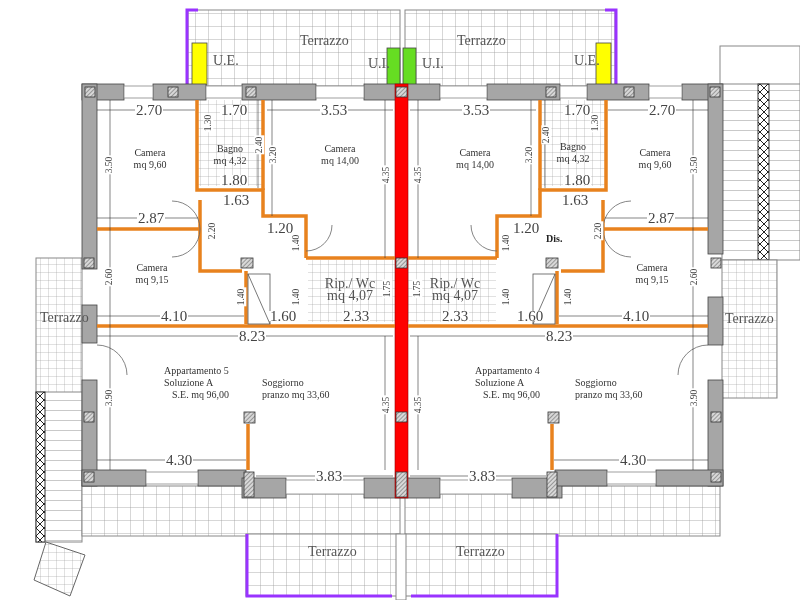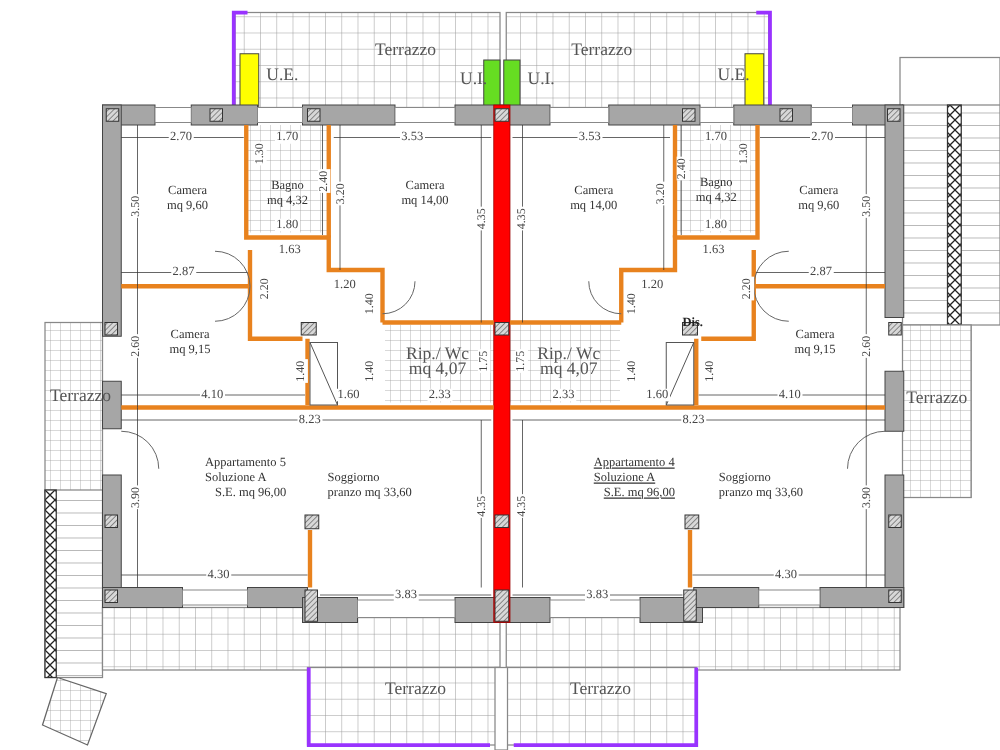--- a/index.html
+++ b/index.html
@@ -1,20 +1,20 @@
 <!DOCTYPE html>
 <html><head>
 <meta charset="utf-8">
 <style>
   html, body { margin:0; padding:0; background:#ffffff; }
   body { width:800px; height:600px; overflow:hidden; position:relative; font-family:"Liberation Serif", "DejaVu Serif", serif; }
   #plan { position:absolute; left:0; top:0; width:800px; height:600px; }
   .lbl { position:absolute; color:#333; font-size:10px; line-height:12px; white-space:nowrap; font-family:"Liberation Serif", "DejaVu Serif", serif; }
   .lbl.sm { font-size:14px; color:#555; }
-  .lbl.dim { font-size:10px; color:#444; background:#fff; padding:0 1px; line-height:10px; }
+  .lbl.dim { font-size:15px; color:#444; background:#fff; padding:0 1px; line-height:10px; }
   .lbl.vdim { font-size:9.5px; color:#444; background:#fff; transform:rotate(-90deg); transform-origin:center; line-height:10px; padding:0 1px; }
   .lbl.bold { font-weight:bold; color:#222; }
   .lbl.c { text-align:center; }
 </style>
 </head>
 <body>
 
 <svg id="plan" viewBox="0 0 800 600" xmlns="http://www.w3.org/2000/svg">
   <defs>
     <pattern id="tiles" width="13" height="13" patternUnits="userSpaceOnUse">
@@ -261,30 +261,30 @@
   <div>mq 14,00</div>
 </div>
 <div class="lbl c" style="left:547px;top:141px;width:52px;">
   <div>Bagno</div>
   <div>mq 4,32</div>
 </div>
 <div class="lbl c" style="left:625px;top:147px;width:60px;">
   <div>Camera</div>
   <div>mq 9,60</div>
 </div>
-<span class="lbl bold" style="left:546px;top:233px;margin-top:20px;">Dis.</span>
+<span class="lbl bold" style="left:546px;top:233px;">Dis.</span>
 <div class="lbl c" style="left:622px;top:262px;width:60px;">
   <div>Camera</div>
   <div>mq 9,15</div>
 </div>
 <div class="lbl c sm" style="left:425px;top:278px;width:60px;">
   <div>Rip./ Wc</div>
   <div>mq 4,07</div>
 </div>
-<div class="lbl" style="left:475px;top:365px;text-decoration:underline;">
+<div class="lbl" style="left:475px;top:365px;">
   <div>Appartamento 4</div>
   <div>Soluzione A</div>
   <div style="padding-left:8px;">S.E.  mq 96,00</div>
 </div>
 <div class="lbl" style="left:575px;top:377px;">
   <div>Soggiorno</div>
   <div>pranzo mq 33,60</div>
 </div>
 
 <span class="lbl dim" style="left:135px;top:105px;">2.70</span>

